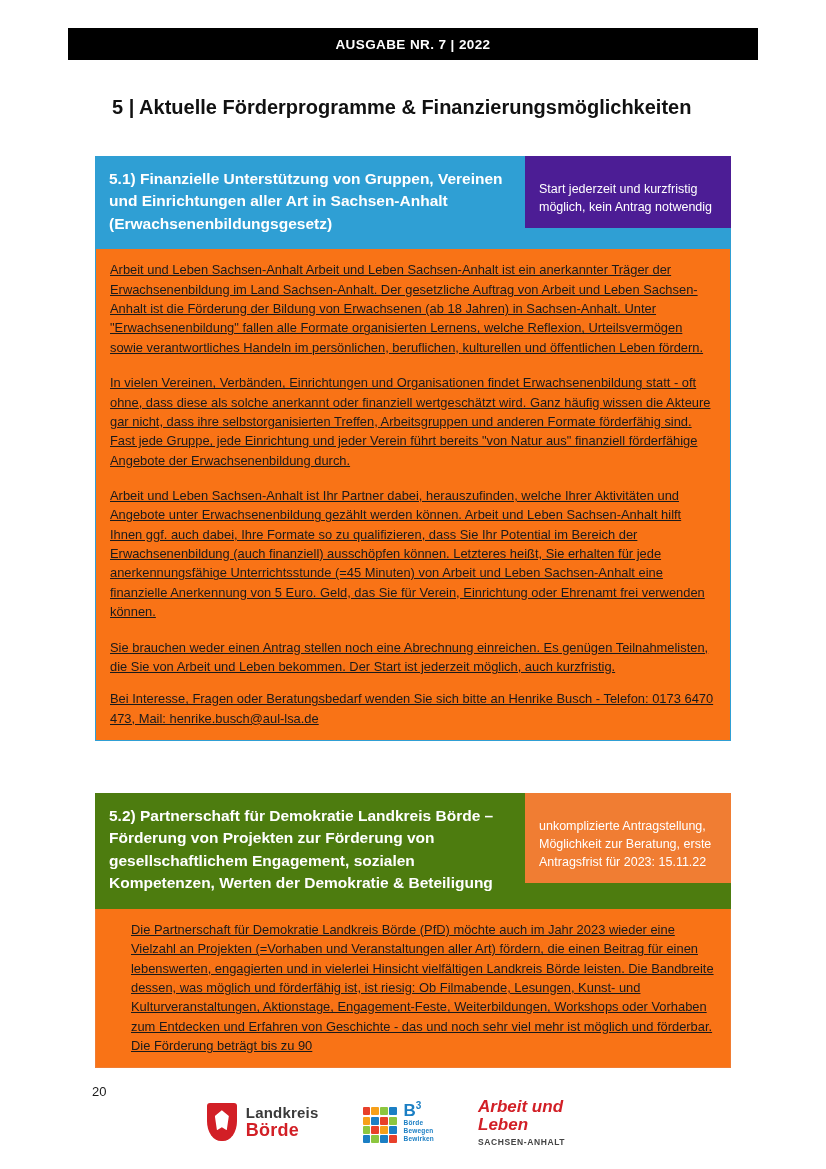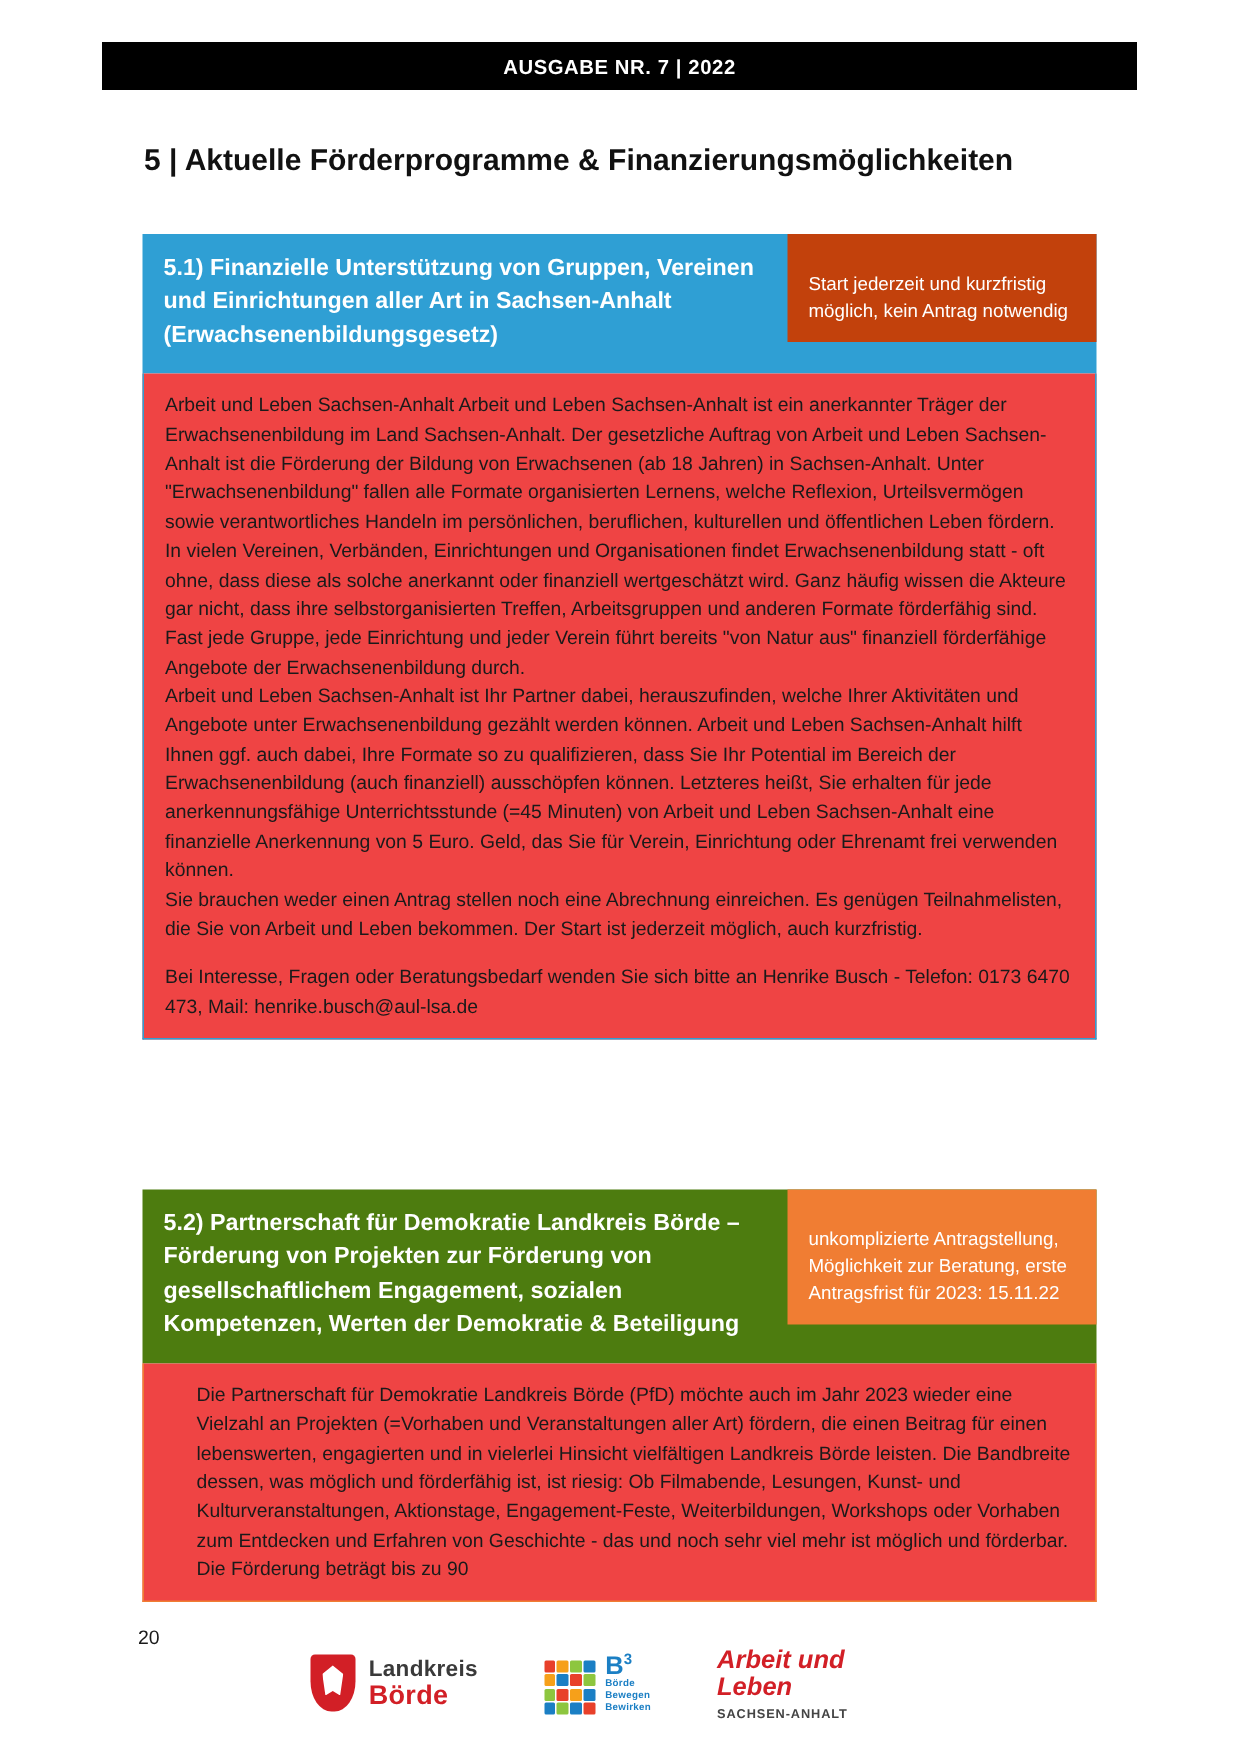--- a/index.html
+++ b/index.html
@@ -37,21 +37,21 @@
     align-items: center;
     justify-content: center;
     font-size: 13.5px;
     font-weight: bold;
     letter-spacing: 0.4px;
   }
 
   
   .chapter-title {
     position: absolute;
-    left: 96px;
+    left: 112px;
     top: 96px;
     width: 680px;
     font-size: 20px;
     font-weight: bold;
     color: #111111;
   }
   .chapter-title .num {
     font-weight: bold;
   }
 
@@ -92,35 +92,36 @@
   }
 
   .sec-body {
     border: 1px solid #2f9fd4;
     border-top: none;
     box-sizing: border-box;
     padding: 11px 14px 12px 14px;
     font-size: 12.9px;
     line-height: 1.5;
     color: #1a1a1a;
-    background: #ef4444;
+    background: #f97316;
+    text-decoration: underline;
   }
   .sec-body p {
     margin: 0;
   }
   .sec-body p + p {
-    margin-top: 0px;
+    margin-top: 16px;
   }
   .sec-body p.gap {
     margin-top: 13px;
   }
 
   
   .blue .sec-head { background: #2f9fd4; }
-  .blue .sec-head .head-note { background: #c2410c; }
+  .blue .sec-head .head-note { background: #4c1d95; }
   .blue .sec-body { border-color: #2f9fd4; }
 
   
   .orange .sec-head { background: #4d7c0f; }
   .orange .sec-head .head-note { background: #f07d33; }
   .orange .sec-body { border-color: #f07d33; padding-left: 35px; }
 
   
   #section-51 { top: 156px; }
   #section-52 { top: 793px; }

